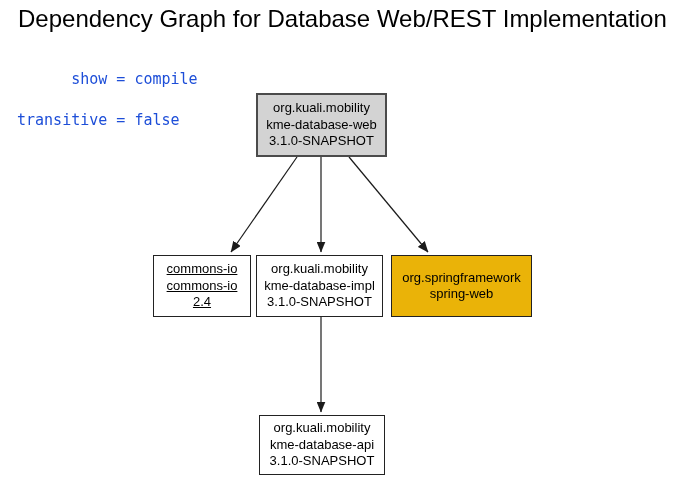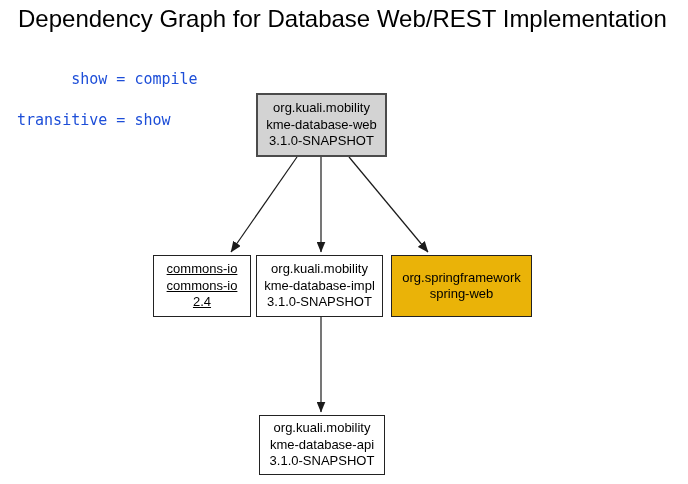--- a/index.html
+++ b/index.html
@@ -65,21 +65,21 @@
 </style>
 </head>
 <body>
 
 <div class="page">
 
   <h1 class="title">Dependency Graph for Database Web/REST Implementation</h1>
 
   <div class="settings">
     <div>      show = compile</div>
-    <div>transitive = show</div>
+    <div>transitive = false</div>
   </div>
 
   <svg class="edges-layer" width="688" height="484" viewBox="0 0 688 484" xmlns="http://www.w3.org/2000/svg">
     <defs>
       <marker id="arrowhead" markerUnits="userSpaceOnUse" markerWidth="11" markerHeight="9" viewBox="0 0 11 9" refX="10.5" refY="4.5" orient="auto">
         <path d="M0,0 L11,4.5 L0,9 Z" fill="#1b1b1b"></path>
       </marker>
     </defs>
     <line x1="297" y1="157" x2="231" y2="252" stroke="#1b1b1b" stroke-width="1.2" marker-end="url(#arrowhead)"></line>
     <line x1="321" y1="157" x2="321" y2="252" stroke="#1b1b1b" stroke-width="1.2" marker-end="url(#arrowhead)"></line>

